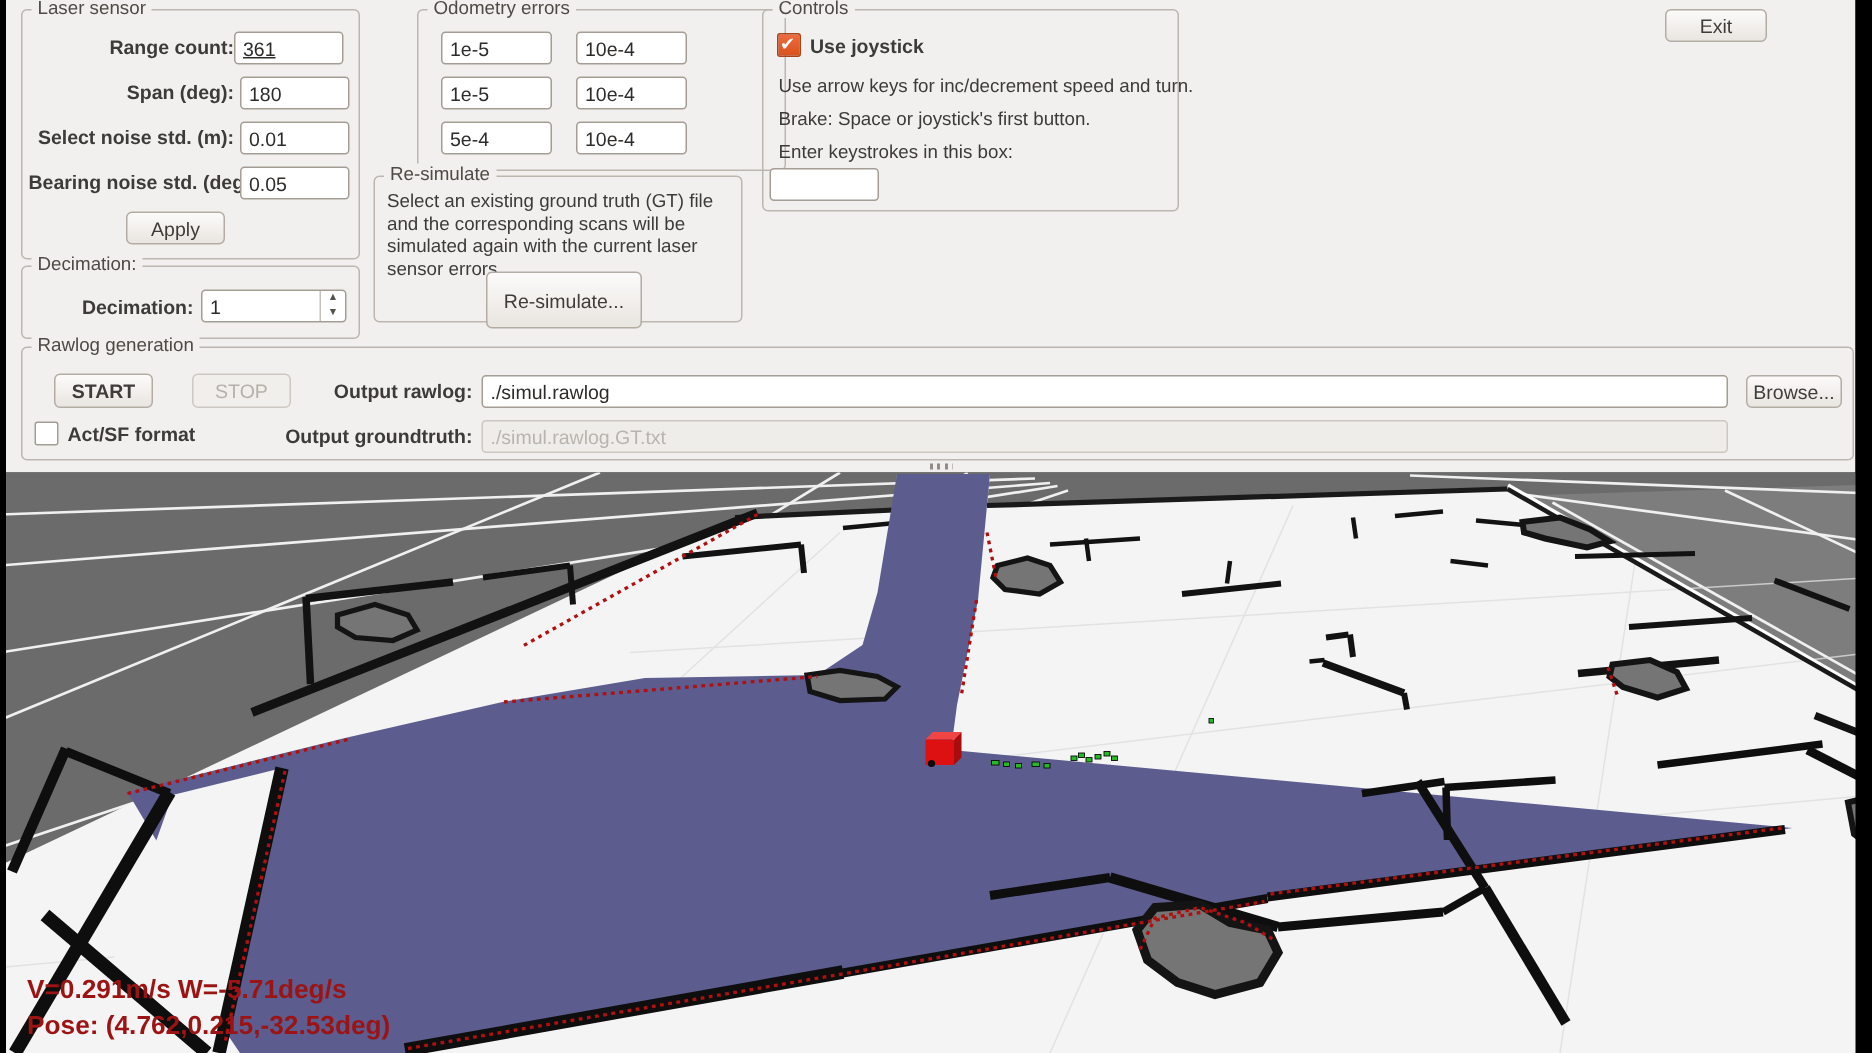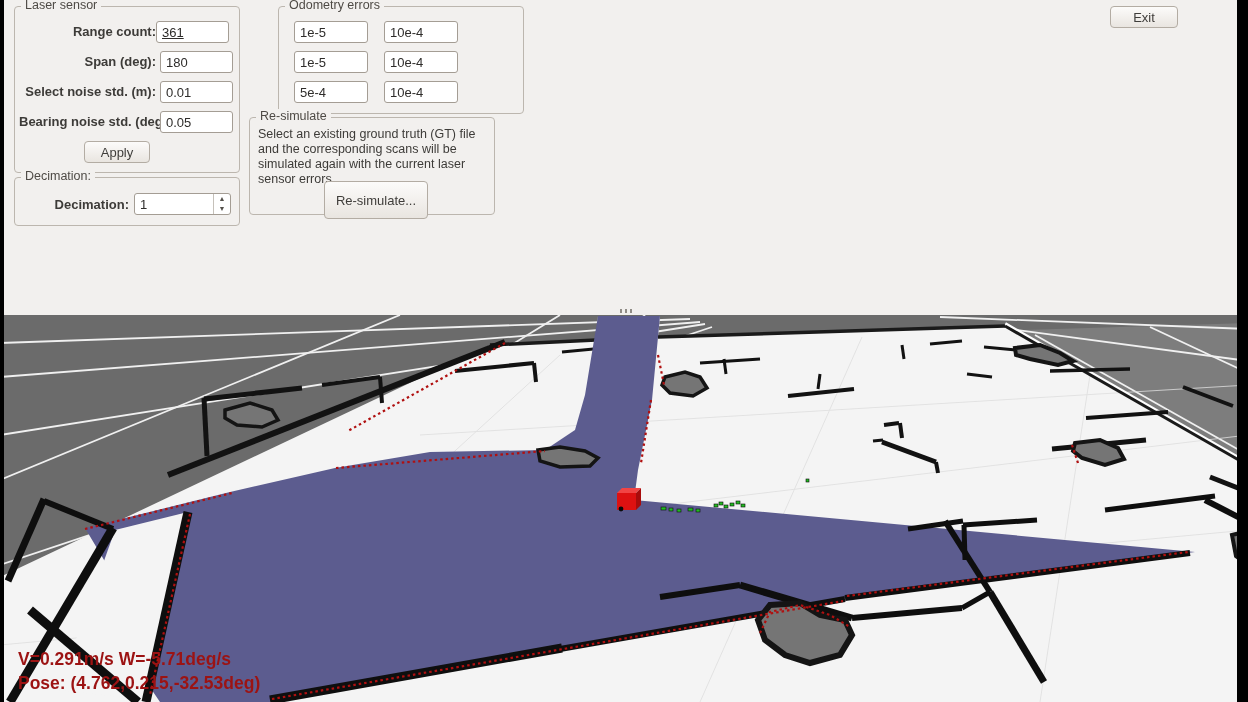--- a/index.html
+++ b/index.html
@@ -75,23 +75,44 @@
     <input class="inp" style="left: 15px; top: 74px; width: 67px;" value="5e-4">
     <input class="inp" style="left: 105px; top: 74px; width: 67px;" value="10e-4">
   </div>
 
   <div class="grp" style="left:245px;top:117px;width:244px;height:96px;">
     <span class="lg">Re-simulate</span>
     <div style="position:absolute;left:8px;top:9px;width:228px;font-size:12.5px;line-height:15px;color:#3d3b38;">Select an existing ground truth (GT) file and the corresponding scans will be simulated again with the current laser sensor errors.</div>
     <button class="btn" style="left:74px;top:63px;width:104px;height:38px;">Re-simulate...</button>
   </div>
 
+  <div class="grp" style="left:504px;top:6px;width:276px;height:133px;">
+    <span class="lg">Controls</span>
+    <span class="cb on" id="cb-joystick" style="left:9px;top:15px;"></span>
+    <div class="lbl" style="left:31px;top:16px;">Use joystick</div>
+    <div class="txt" style="left:10px;top:43px;">Use arrow keys for inc/decrement speed and turn.</div>
+    <div class="txt" style="left:10px;top:65px;">Brake: Space or joystick's first button.</div>
+    <div class="txt" style="left:10px;top:87px;">Enter keystrokes in this box:</div>
+    <input class="inp" style="left: 4px; top: 105px; width: 66px;" value="">
+  </div>
 
   <button class="btn" style="left:1106px;top:6px;width:68px;height:22px;">Exit</button>
 
+  <div class="grp" style="left:10px;top:231px;width:1220px;height:74px;">
+    <span class="lg">Rawlog generation</span>
+    <button class="btn bold" style="left:21px;top:17px;width:66px;height:23px;">START</button>
+    <button class="btn dis" style="left:113px;top:17px;width:66px;height:23px;">STOP</button>
+    <div class="lbl rlbl" style="left:150px;top:21px;width:150px;">Output rawlog:</div>
+    <input class="inp" style="left: 306px; top: 18px; width: 824px;" value="./simul.rawlog">
+    <button class="btn" style="left:1149px;top:18px;width:64px;height:22px;">Browse...</button>
+    <span class="cb" id="cb-actsf" style="left:8px;top:49px;"></span>
+    <div class="lbl" style="left:30px;top:50px;">Act/SF format</div>
+    <div class="lbl rlbl" style="left:150px;top:51px;width:150px;">Output groundtruth:</div>
+    <input class="inp dis" style="left: 306px; top: 48px; width: 824px;" disabled="" value="./simul.rawlog.GT.txt">
+  </div>
 
   <div class="grip"></div>
 </div>
 
 <svg id="vp" width="1248" height="387" viewBox="0 0 1248 387">
 
   <rect x="0" y="0" width="1248" height="387" fill="#6b6b6b"></rect>
   <polygon points="995,16 1248,8 1248,150" fill="#7d7d7d"></polygon>
 
   <g stroke="#f0f0f0" stroke-width="1.8">

